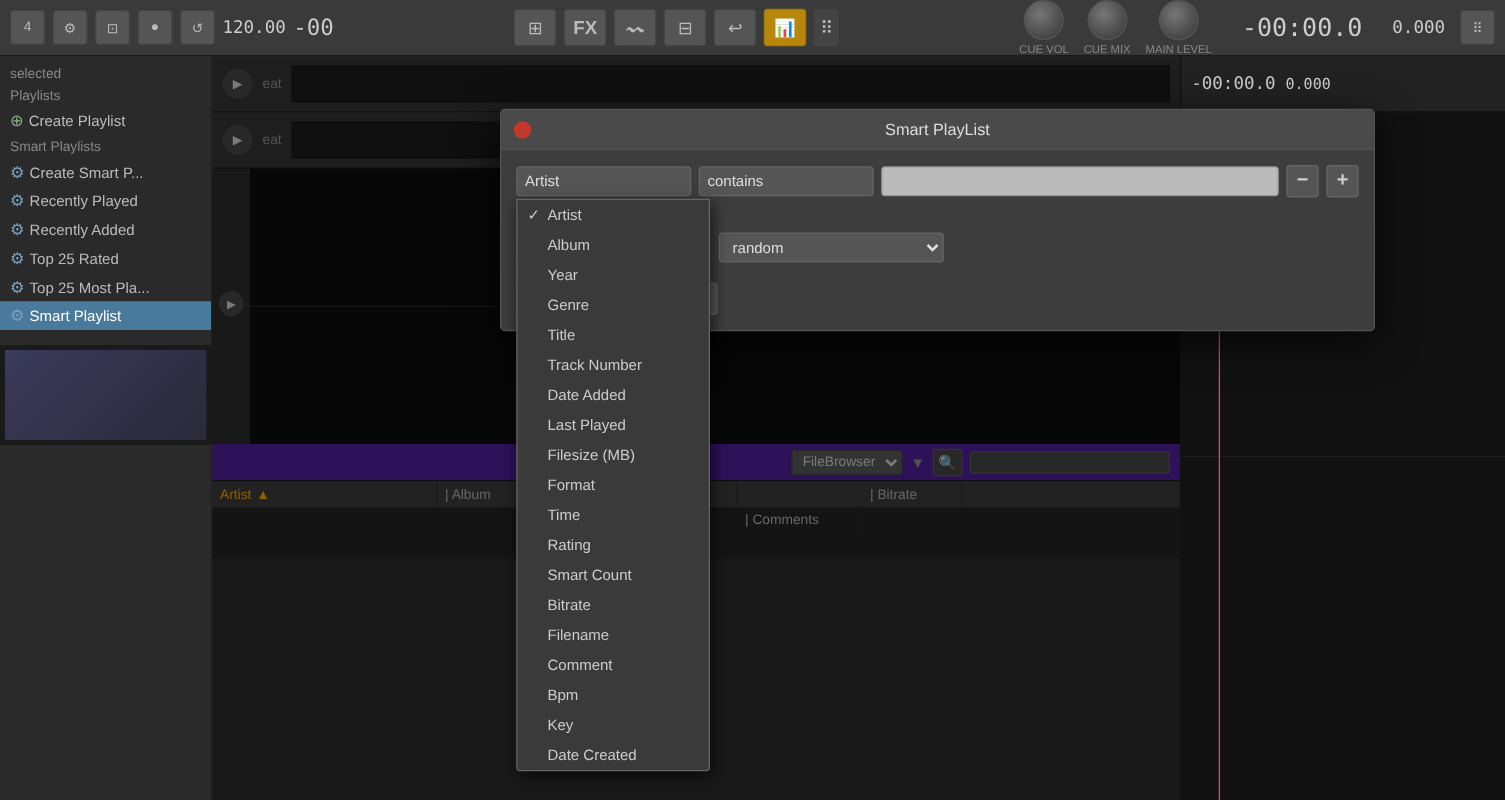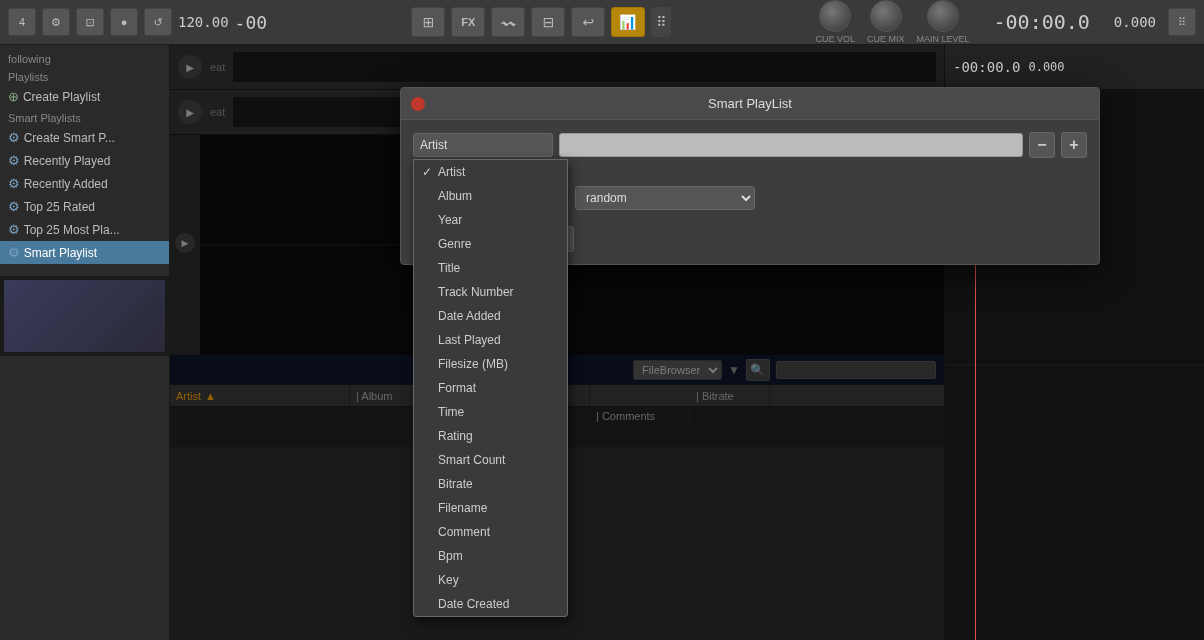--- a/index.html
+++ b/index.html
@@ -131,21 +131,21 @@
       position: relative;
       background: #2a2a2a;
     }
     .bpm-display {
       color: #ccc;
       font-size: 14px;
       font-family: monospace;
     }
     .file-browser-toolbar {
       height: 30px;
-      background: #0f172a;
+      background: #4c1d95;
       display: flex;
       align-items: center;
       padding: 0 8px;
       gap: 6px;
       border-bottom: 1px solid #1a1a1a;
     }
     .browser-select {
       background: #555;
       border: 1px solid #444;
       color: #ccc;
@@ -396,21 +396,21 @@
   <div class="toolbar-btn">⚙</div>
   <div class="toolbar-btn">⊡</div>
   <div class="toolbar-btn">●</div>
   <div class="toolbar-btn">↺</div>
 
   <span class="bpm-display">120.00</span>
   <span style="color:#ccc;font-size:18px;font-family:monospace;">-00</span>
 
   <div class="toolbar-center">
     <div class="toolbar-btn-icon">⊞</div>
-    <div class="toolbar-btn-icon" style="font-size:11px;font-weight:bold;">FX</div>
+    <div class="toolbar-btn-icon" style="font-size:15px;font-weight:bold;">FX</div>
     <div class="toolbar-btn-icon">〰</div>
     <div class="toolbar-btn-icon">⊟</div>
     <div class="toolbar-btn-icon">↩</div>
     <div class="toolbar-btn-icon active">📊</div>
     <div class="toolbar-btn-icon" style="width:20px;background:#444;">⠿</div>
   </div>
 
   <div class="toolbar-right">
     <div class="knob-group">
       <div class="knob"></div>
@@ -427,21 +427,21 @@
     <span class="time-display">-00:00.0</span>
     <span style="color:#ccc;font-size:14px;font-family:monospace;">0.000</span>
     <div class="toolbar-btn">⠿</div>
   </div>
 </div>
 
 <div class="main-area">
 
   <div class="sidebar">
 
-    <div class="sidebar-section-label">following</div>
+    <div class="sidebar-section-label">selected</div>
 
     <div class="sidebar-section-label">Playlists</div>
     <div class="sidebar-item">
       <span class="folder-icon">⊕</span>
       <span>Create Playlist</span>
     </div>
 
     <div class="sidebar-section-label">Smart Playlists</div>
     <div class="sidebar-item">
       <span class="gear-icon">⚙</span>
@@ -567,20 +567,23 @@
                 <div class="dropdown-item">Bitrate</div>
                 <div class="dropdown-item">Filename</div>
                 <div class="dropdown-item">Comment</div>
                 <div class="dropdown-item">Bpm</div>
                 <div class="dropdown-item">Key</div>
                 <div class="dropdown-item">Date Created</div>
 
               </div>
             </div>
 
+            <select class="rule-select rule-select-contains">
+              <option>contains</option>
+            </select>
             <input type="text" class="rule-input" value="" style="">
             <div class="rule-btn minus">−</div>
             <div class="rule-btn plus">+</div>
           </div>
 
         </div>
 
         <div class="dialog-bottom">
           <input type="text" class="limit-input" value="" style="">
           <span class="limit-label">items, selected by</span>

